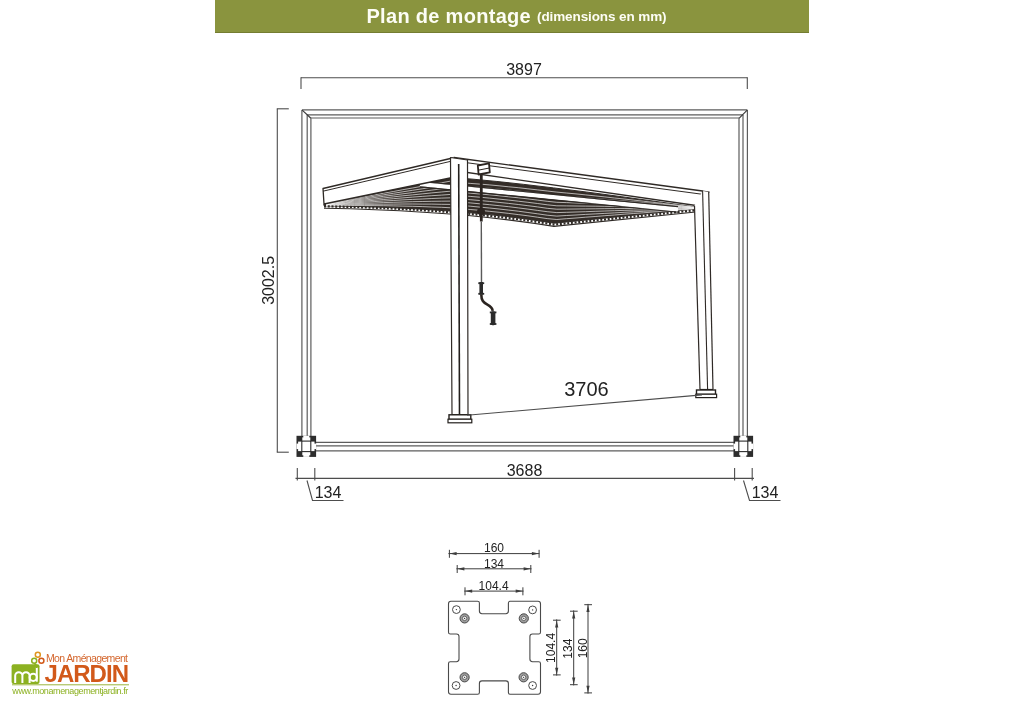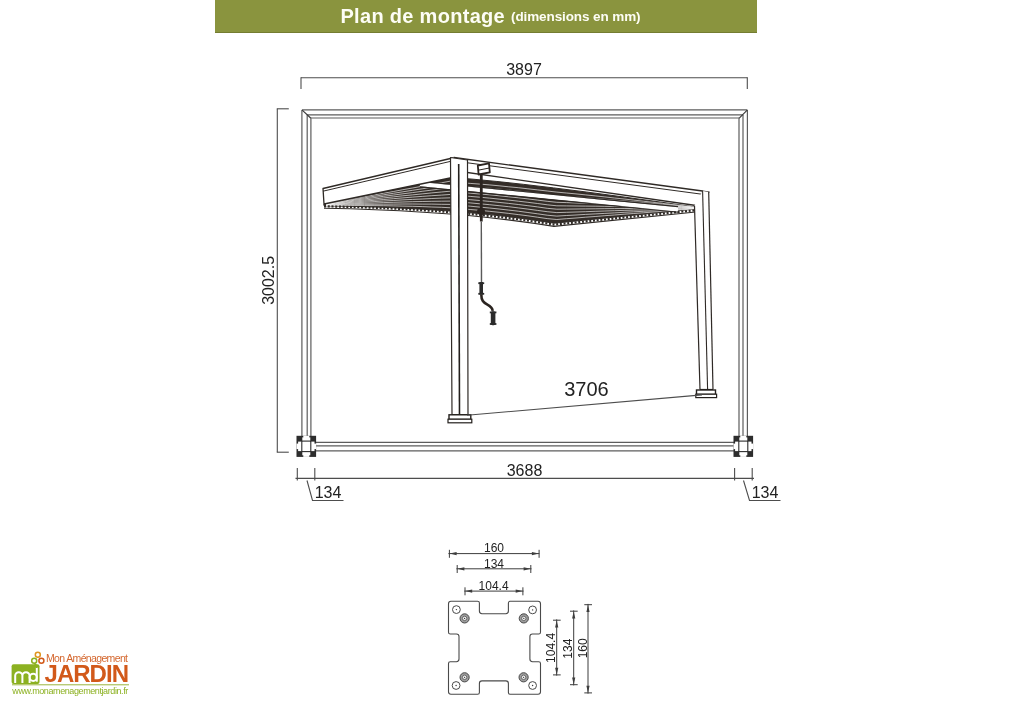--- a/index.html
+++ b/index.html
@@ -1,17 +1,17 @@
 <!DOCTYPE html>
 <html><head>
 <meta charset="utf-8">
 <style>
   html,body { margin:0; padding:0; background:#ffffff; width:1024px; height:705px; overflow:hidden; }
   body { font-family:"Liberation Sans", sans-serif; position:relative; }
-  .hdr { position:absolute; left:215px; top:0; width:542px; height:33px; background:#8a943e;
+  .hdr { position:absolute; left:215px; top:0; width:594px; height:33px; background:#8a943e;
          border-bottom:1px solid #747d31; display:flex; align-items:center; justify-content:center; padding-left:9px; box-sizing:border-box; }
   .hdr .t1 { color:#fdfdf5; font-size:20px; font-weight:bold; letter-spacing:0.3px; }
   .hdr .t2 { color:#fdfdf5; font-size:13.5px; font-weight:bold; margin-left:6px; letter-spacing:-0.1px;text-align:center; }
   svg text { font-family:"Liberation Sans", sans-serif; }
 </style>
 </head>
 <body>
 
 <div class="hdr">
     <span class="t1">Plan de montage</span>

